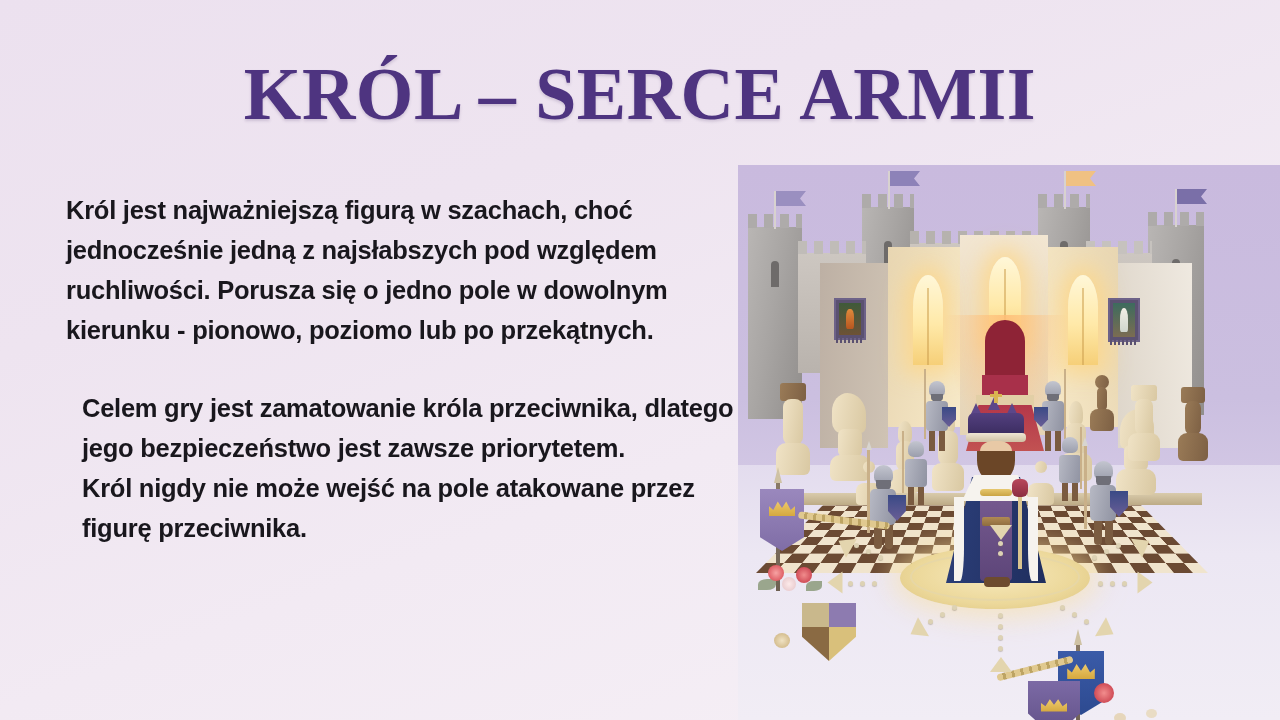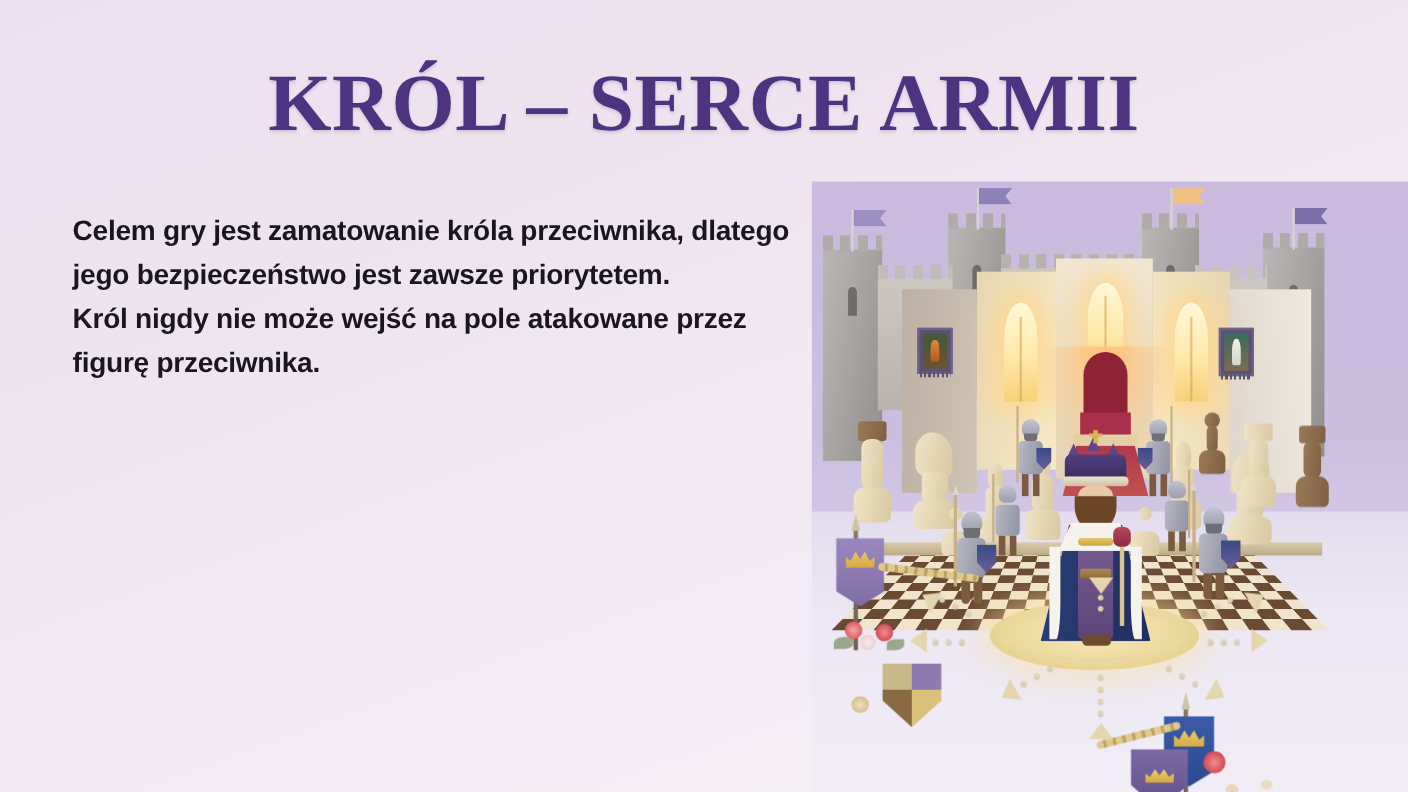--- a/index.html
+++ b/index.html
@@ -18,21 +18,21 @@
     color:#4e3480; white-space:nowrap;
     text-shadow:0 2px 3px rgba(90,70,120,.22);
   }
 
   
   #body-text{
     position:absolute; left:66px; top:190px; width:670px;
     color:#19171d; font-size:25.5px; font-weight:bold; line-height:40px;
     letter-spacing:-.25px;
   }
-  #body-text p + p{ margin-top:38px; }
+  #body-text p + p{ margin-top:38px;margin-left:16px; }
 
   
   #illustration{
     position:absolute; left:738px; top:165px; width:542px; height:555px;
     overflow:hidden;
     background:linear-gradient(#c9bade 0%,#cbbfe0 42%,#d2c7e4 56%,#e8e2ef 66%,#efe9f2 100%);
   }
   .abs{ position:absolute; }
 
   
@@ -138,20 +138,21 @@
     background:#ddd2b4; box-shadow:0 1px 1px rgba(120,105,80,.35); }
   .arrow-head{ width:0; height:0; border-left:11px solid transparent;
     border-right:11px solid transparent; border-bottom:15px solid #e3d5ae; }
 </style>
 </head>
 <body>
 
 <div id="slide-title">KRÓL – SERCE ARMII</div>
 
 <div id="body-text">
+  <p>Król jest najważniejszą figurą w szachach, choć jednocześnie jedną z najsłabszych pod względem ruchliwości. Porusza się o jedno pole w dowolnym kierunku - pionowo, poziomo lub po przekątnych.</p>
   <p style="white-space:pre-line">Celem gry jest zamatowanie króla przeciwnika, dlatego jego bezpieczeństwo jest zawsze priorytetem.
 Król nigdy nie może wejść na pole atakowane przez figurę przeciwnika.</p>
 </div>
 
 <div id="illustration">
 
   <div class="abs floor"></div>
 
   <div class="abs tower" style="left:10px;top:62px;width:54px;height:192px;">
     <div class="mer"></div>

